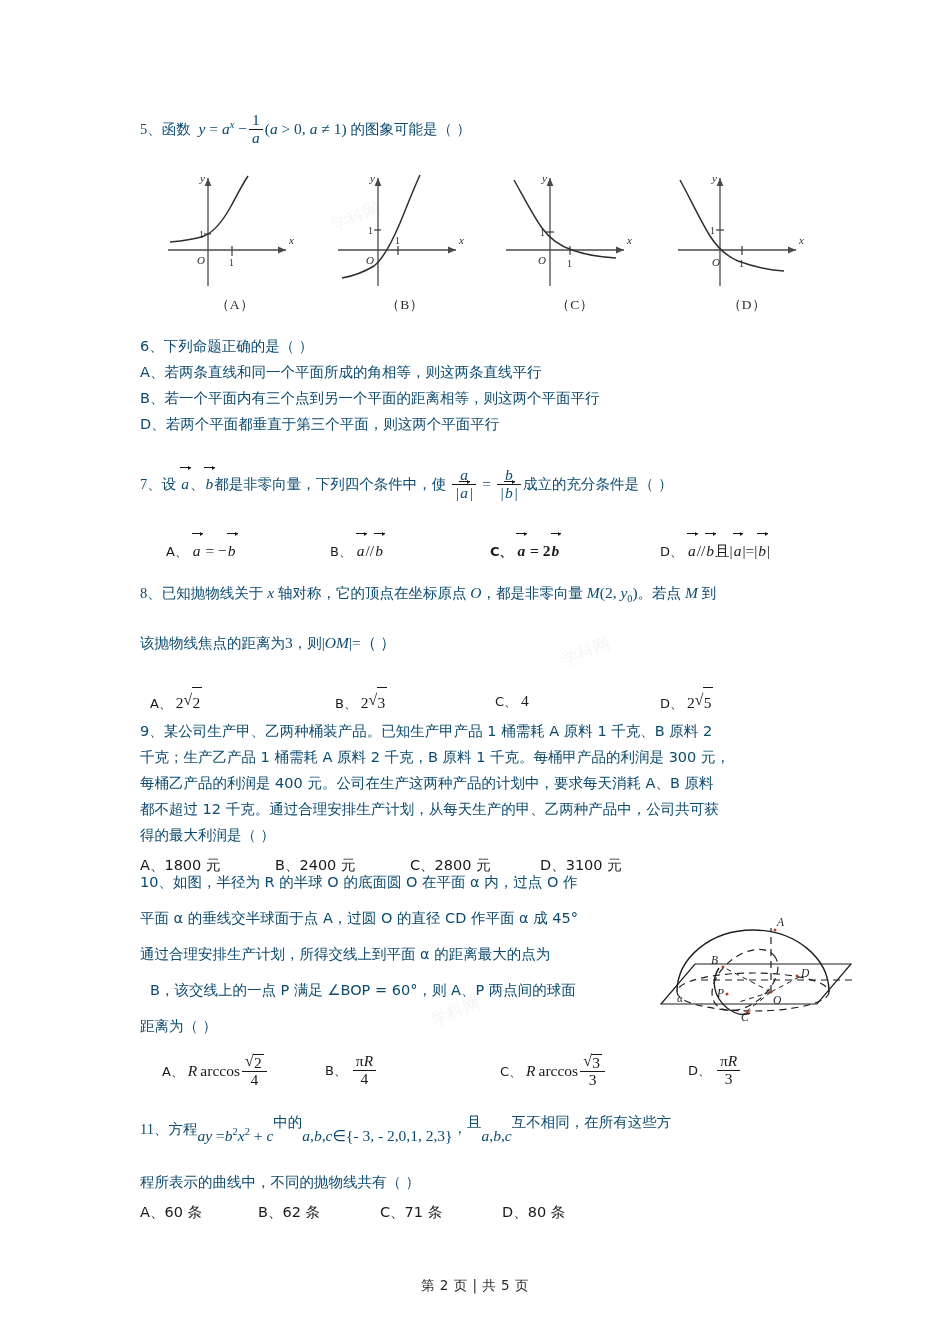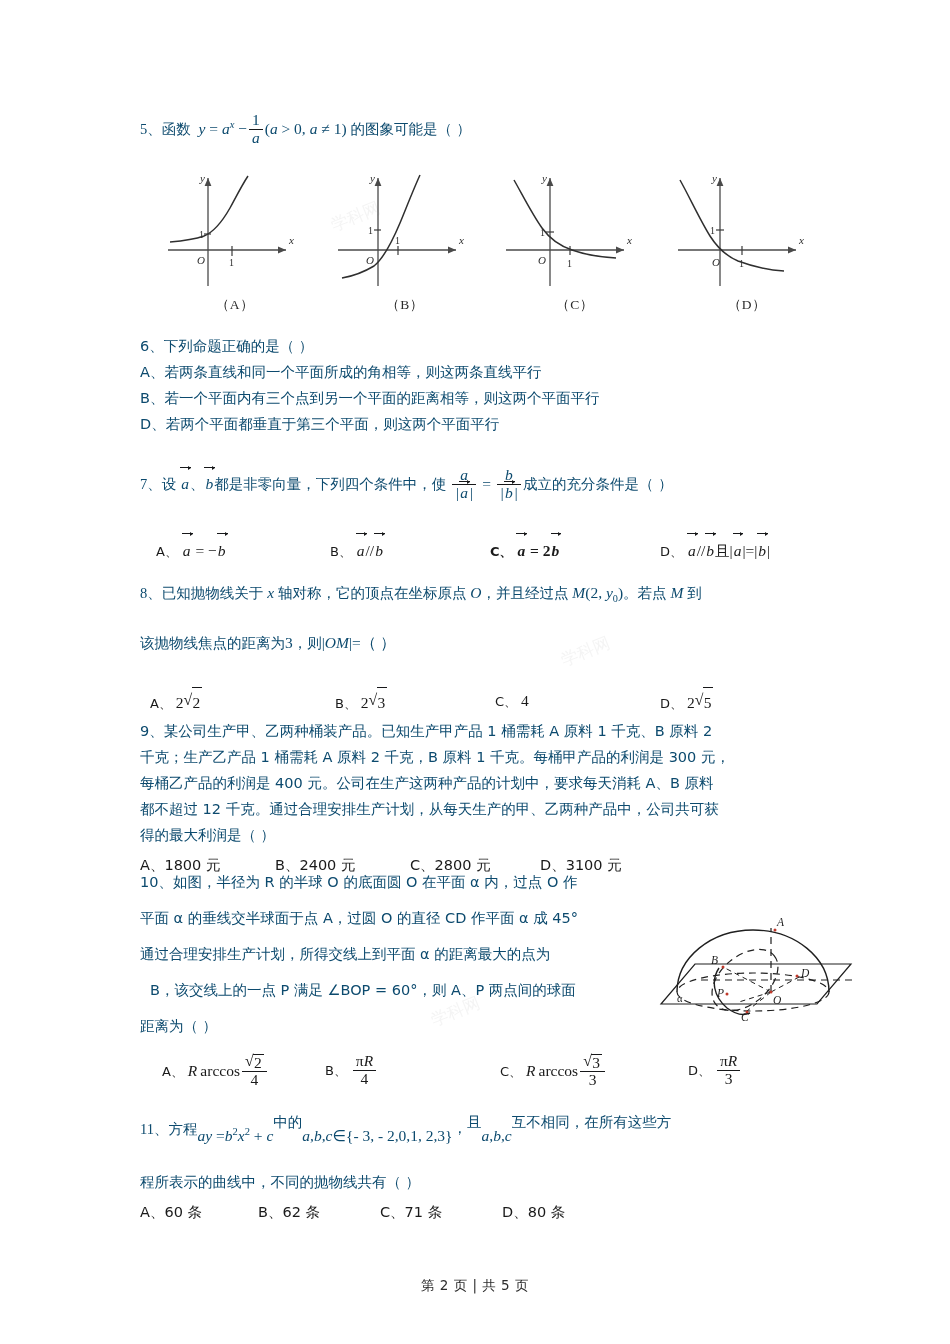--- a/index.html
+++ b/index.html
@@ -273,30 +273,30 @@
   <div class="content" style="top:468px;">
     <div class="q-line">
       <span class="qnum">7、</span><span class="cn">设</span>
       <span class="vec">a</span><span class="cn">、</span><span class="vec">b</span><span class="cn">都是非零向量，下列四个条件中，使</span>
       <span class="frac"><span class="num mi">a</span><span class="den">|<span class="vec">a</span>|</span></span>
       <span class="mn">=</span>
       <span class="frac"><span class="num mi">b</span><span class="den">|<span class="vec">b</span>|</span></span><span class="cn">成立的充分条件是（      ）</span>
     </div>
     <div style="height:34px"></div>
     <div class="opt-row" style="height:34px">
-      <span class="opt" style="left:16px;text-align:right;"><span class="olbl">A、</span>&nbsp;<span class="vec">a</span> <span class="mn">=</span> <span class="mn">−</span><span class="vec">b</span></span>
+      <span class="opt" style="left:26px;text-align:right;"><span class="olbl">A、</span>&nbsp;<span class="vec">a</span> <span class="mn">=</span> <span class="mn">−</span><span class="vec">b</span></span>
       <span class="opt" style="left:190px;"><span class="olbl">B、</span>&nbsp;<span class="vec">a</span><span class="mn">//</span><span class="vec">b</span></span>
       <span class="opt" style="left:350px;font-weight:bold;"><span class="olbl">C、</span>&nbsp;<span class="vec">a</span> <span class="mn">= 2</span><span class="vec">b</span></span>
       <span class="opt" style="left:520px;"><span class="olbl">D、</span>&nbsp;<span class="vec">a</span><span class="mn">//</span><span class="vec">b</span><span class="cn">且</span>|<span class="vec">a</span>|<span class="mn">=</span>|<span class="vec">b</span>|</span>
     </div>
   </div>
 
   <div class="content" style="top:580px;">
     <div class="q-line">
-      <span class="qnum">8、</span><span class="cn">已知抛物线关于</span> <span class="mi">x</span> <span class="cn">轴对称，它的顶点在坐标原点</span> <span class="mi">O</span><span class="cn">，并且经过点</span> <span class="mi">M</span><span class="mn">(2,</span> <span class="mi">y<span class="sub">0</span></span><span class="mn">)</span><span class="cn">。若点</span> <span class="mi">M</span> <span class="cn">到</span>
+      <span class="qnum">8、</span><span class="cn">已知抛物线关于</span> <span class="mi">x</span> <span class="cn">轴对称，它的顶点在坐标原点</span> <span class="mi">O</span><span class="cn">，都是非零向量</span> <span class="mi">M</span><span class="mn">(2,</span> <span class="mi">y<span class="sub">0</span></span><span class="mn">)</span><span class="cn">。若点</span> <span class="mi">M</span> <span class="cn">到</span>
     </div>
     <div style="height:18px"></div>
     <div class="q-line">
       <span class="cn">该抛物线焦点的距离为</span><span class="mn">3</span><span class="cn">，则</span>|<span class="mi">OM</span>|<span class="mn">=（      ）</span>
     </div>
     <div style="height:30px"></div>
     <div class="opt-row" style="height:34px">
       <span class="opt" style="left:10px;"><span class="olbl">A、</span>&nbsp;<span class="mn">2</span><span class="sqrt"><span class="rad mn">2</span></span></span>
       <span class="opt" style="left:195px;"><span class="olbl">B、</span>&nbsp;<span class="mn">2</span><span class="sqrt"><span class="rad mn">3</span></span></span>
       <span class="opt" style="left:355px;"><span class="olbl">C、</span>&nbsp;<span class="mn">4</span></span>

